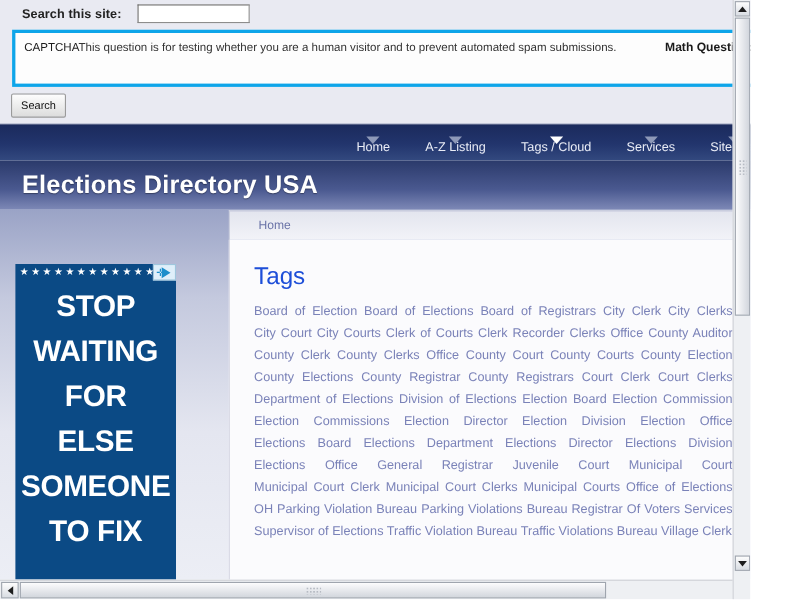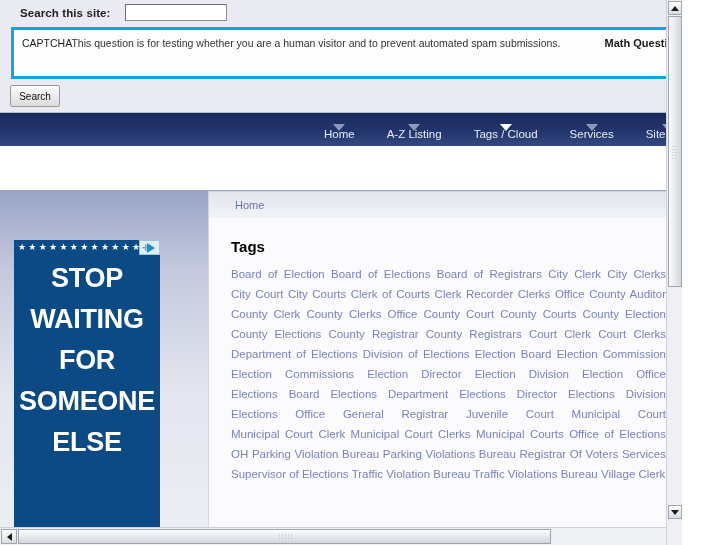--- a/index.html
+++ b/index.html
@@ -166,22 +166,22 @@
     position: absolute; left: 208px; top: 218px;
     width: 480px; height: 309px;
     background: #fbfbfd;
     border-left: 1px solid #d6d8e4;
     border-right: 1px solid #d6d8e4;
     box-sizing: border-box;
     overflow: hidden;
   }
   .content-inner { padding: 20px 21px 0 22px; }
   .tags-heading {
-    font-size: 15px; color: #000000;
-    font-weight: bold;
+    font-size: 22px; color: #1d4ed8;
+    font-weight: normal;
     margin: 0 0 9px 0;
   }
   .tag-cloud {
     font-size: 11.5px;
     line-height: 20px;
     text-align: justify;
     color: #7a82b8;
   }
   .tag-cloud .tag {
     color: #7a82b8;
@@ -462,35 +462,39 @@
           <span class="nav-arrow"></span>
           <span>Services</span>
         </div>
         <div class="nav-item">
           <span class="nav-arrow"></span>
           <span>Site Map</span>
         </div>
       </div>
     </div>
 
+    <div class="title-band">
+      <div class="site-title">Elections Directory USA</div>
+    </div>
 
     <div class="page-bg"></div>
 
     <div class="ad-wrap">
       <div class="ad-stars">★★★★★★★★★★★★★★</div>
       <div class="ad-choices">
         <span class="adc-x">✛</span>
         <span class="adc-tri"></span>
       </div>
       <div class="ad-text">
         <div>STOP</div>
         <div>WAITING</div>
         <div>FOR</div>
+        <div>ELSE</div>
         <div>SOMEONE</div>
-        <div>ELSE</div>
+        <div>TO FIX</div>
       </div>
     </div>
 
     <div class="crumb-tab">
       <span class="crumb-text">Home</span>
     </div>
 
     <div class="content-pane">
       <div class="content-inner">
         <h1 class="tags-heading">Tags</h1>

